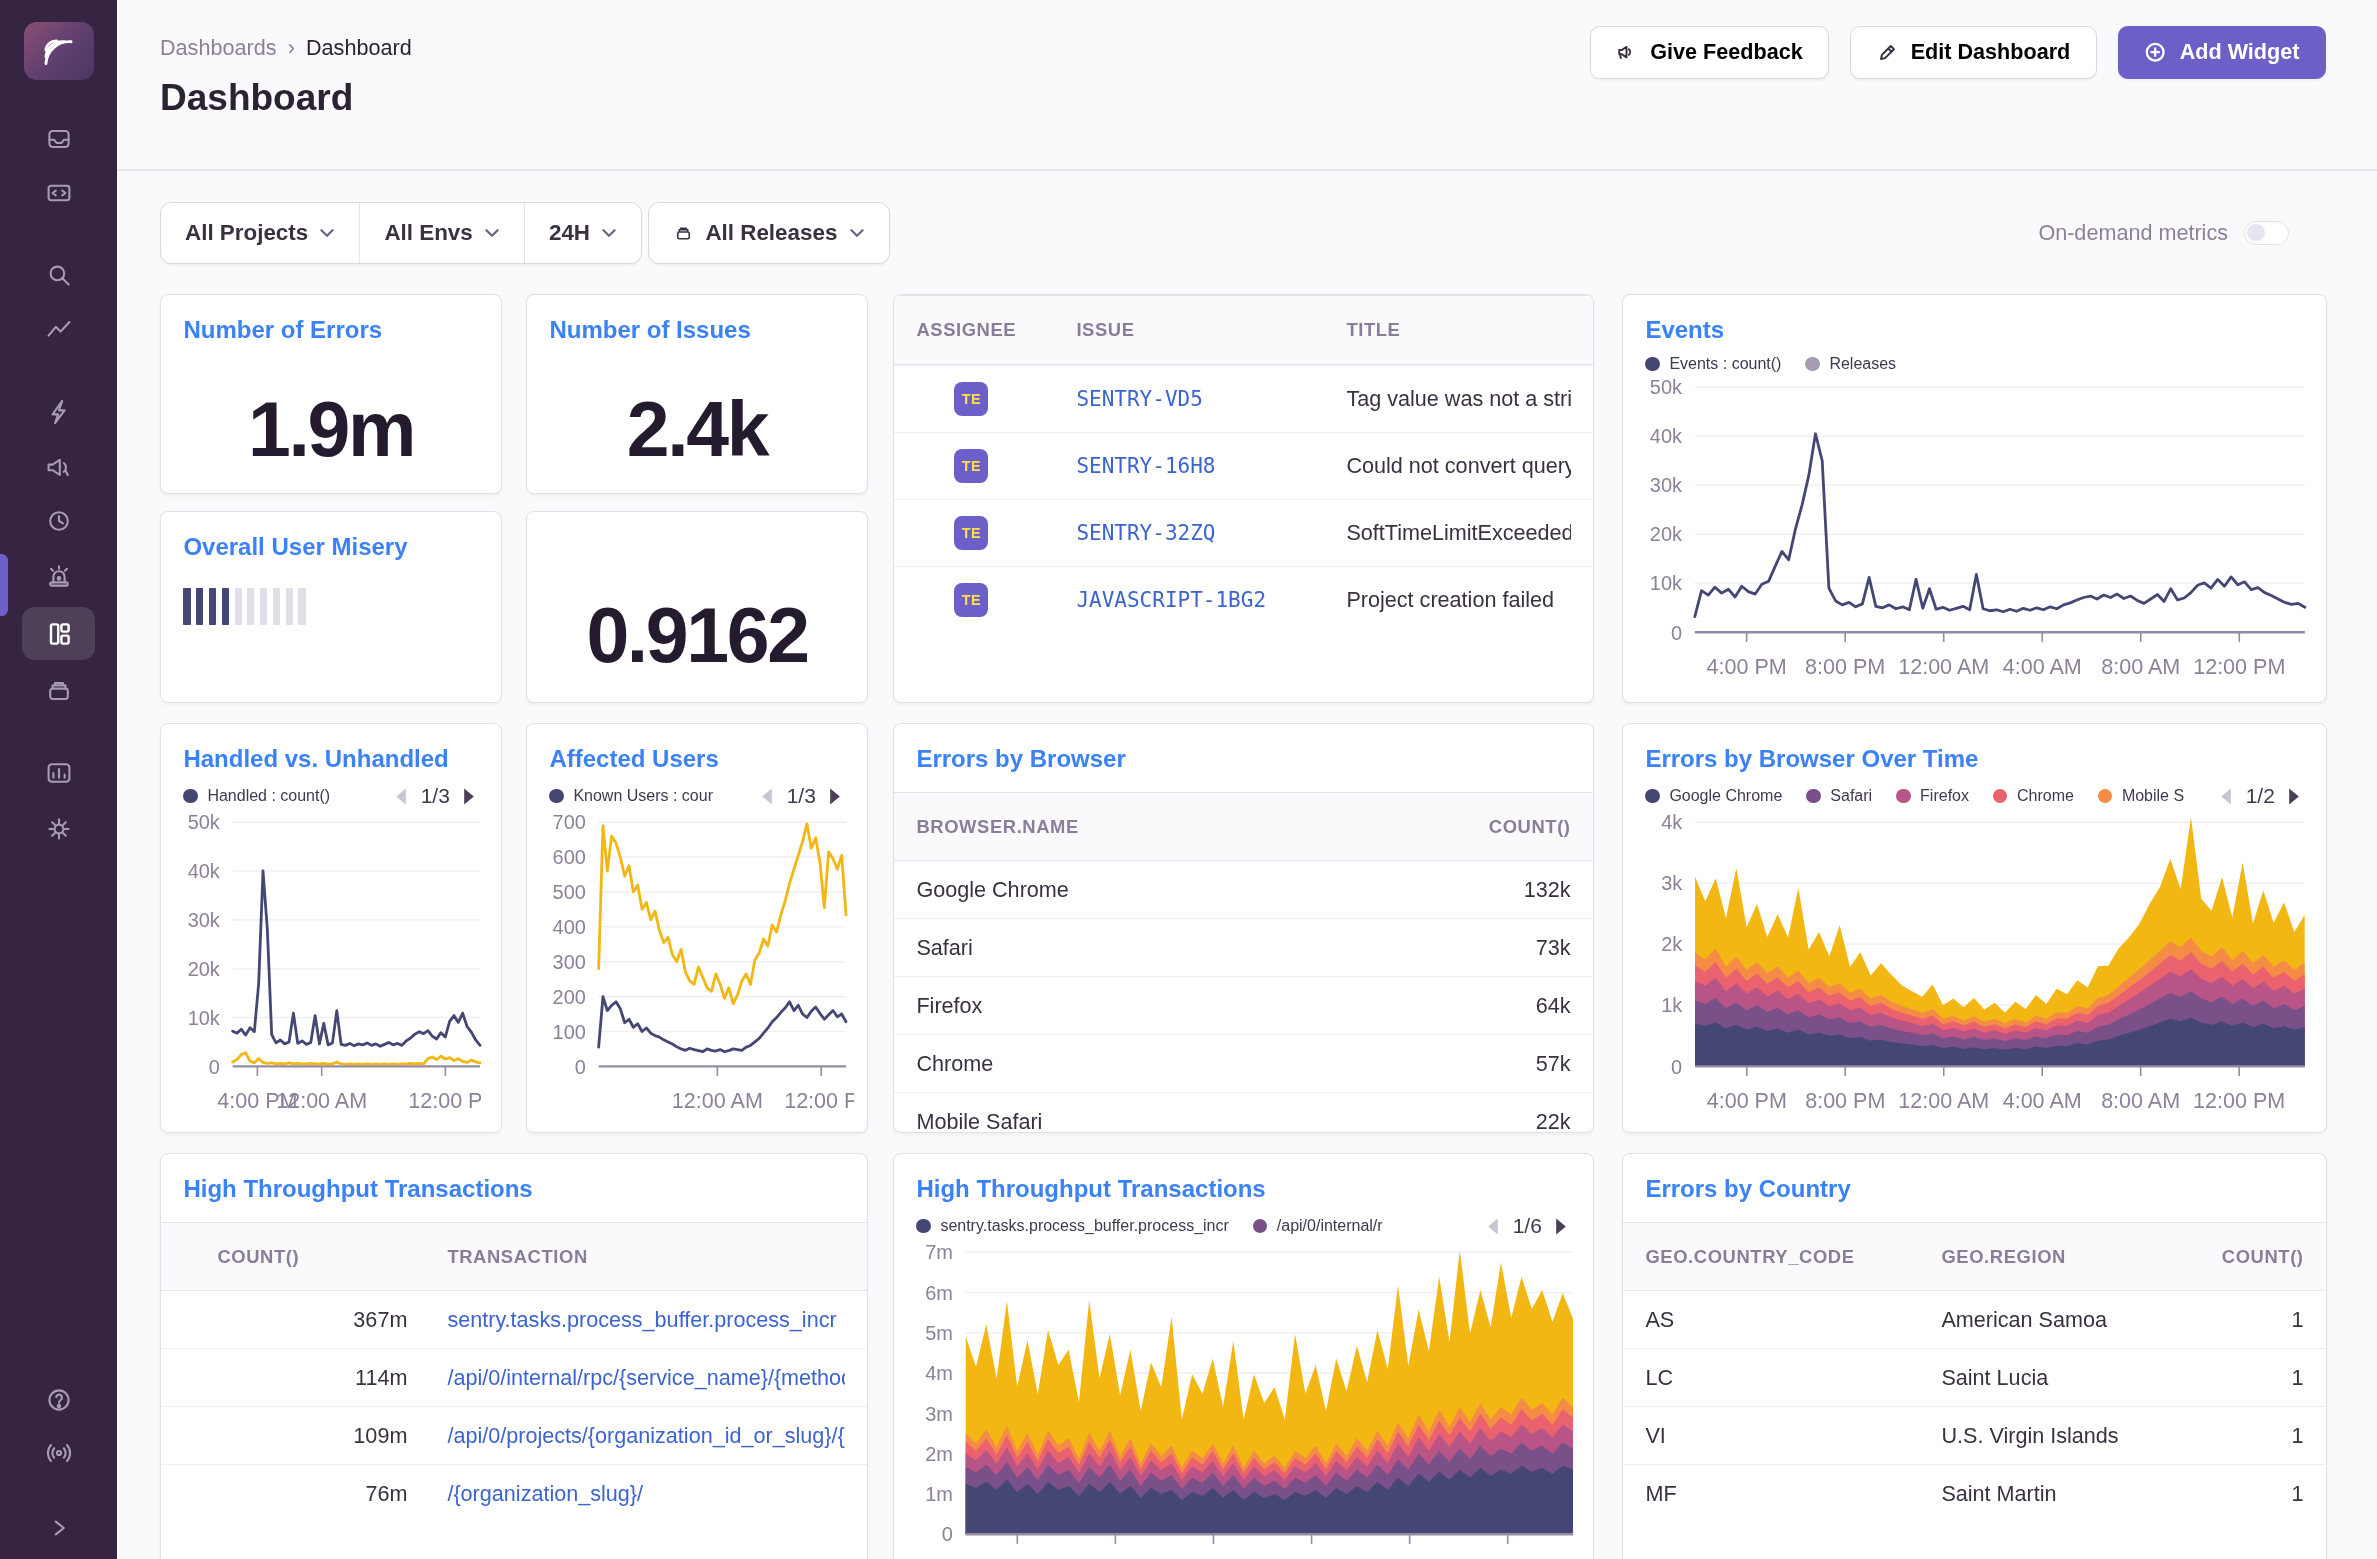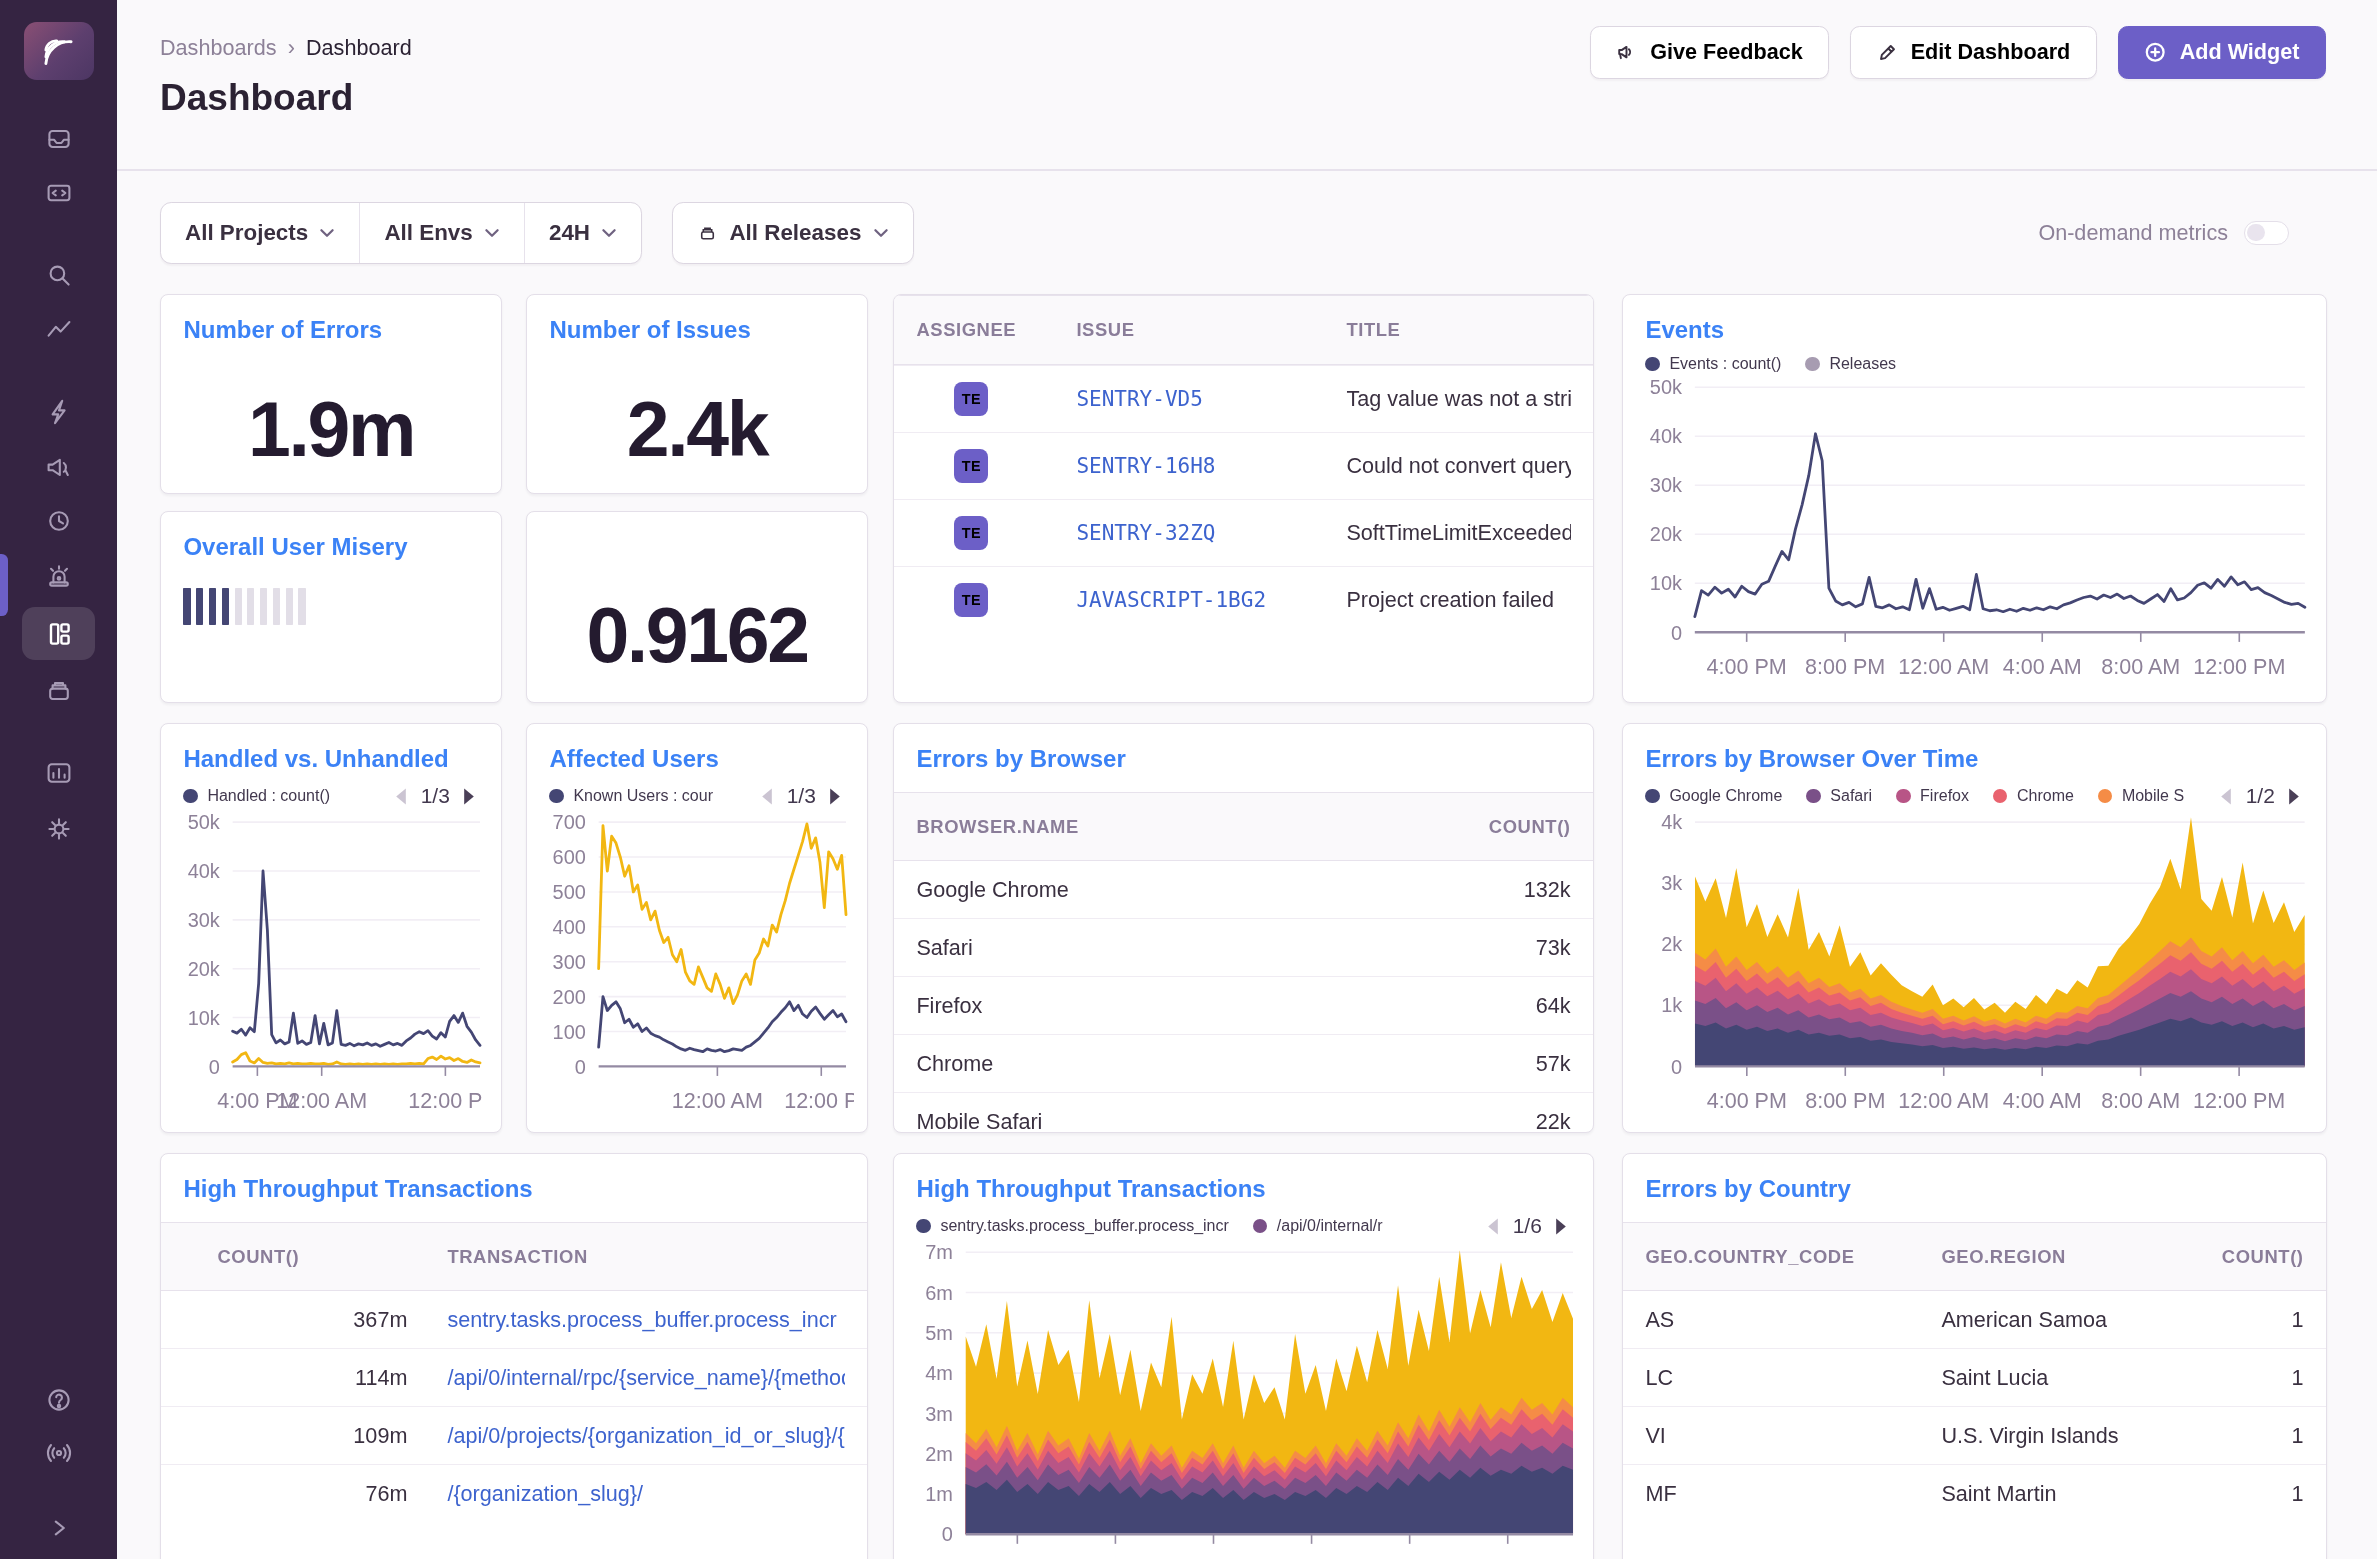--- a/index.html
+++ b/index.html
@@ -24,21 +24,21 @@
   .crumb-cur { color:#2b2233; }
   .page-title { position:absolute; left:160px; top:77px; font-size:37px; font-weight:700; color:#2b2233; }
   .hdr-btns { position:absolute; right:51px; top:25.6px; display:flex; gap:21px; }
   .btn { height:53px; padding:0 25.6px; background:#fff; border:0.8px solid #dcd6e1; border-radius:9.6px; display:flex; align-items:center; gap:12.8px; font-size:21.6px; font-weight:700; color:#000000; cursor:pointer; box-shadow:0 1.6px 1.6px rgba(43,34,51,.04); }
   .btn svg { stroke:#3a3040; fill:none; stroke-width:2.4; stroke-linecap:round; stroke-linejoin:round; }
   .btn.primary { background:#6c5fc7; border-color:#6c5fc7; color:#fff; }
   .btn.primary svg { stroke:#fff; }
   .hdr-divider { position:absolute; left:117px; right:0; top:169px; height:1.6px; background:#e7e2ec; }
 
   
-  .filterbar { position:absolute; left:160px; top:202px; display:flex; gap:30px; align-items:center; }
+  .filterbar { position:absolute; left:160px; top:202px; display:flex; gap:6px; align-items:center; }
   .seg { display:flex; background:#fff; border:0.8px solid #dcd6e1; border-radius:11.2px; height:62px; align-items:stretch; box-shadow:0 1.6px 1.6px rgba(43,34,51,.04); }
   .seg .opt { display:flex; align-items:center; gap:11.2px; padding:0 24px; font-size:22.4px; font-weight:700; color:#3a3040; cursor:pointer; }
   .seg .opt + .opt { border-left:0.8px solid #e7e2ec; }
   .chev { width:16px; height:11.2px; }
   .chev polyline { fill:none; stroke:#6f6280; stroke-width:2.8; stroke-linecap:round; stroke-linejoin:round; }
   .ondemand { position:absolute; right:88px; top:220px; display:flex; align-items:center; gap:16px; font-size:21.6px; color:#8d8198; }
   .toggle { width:45px; height:24px; border-radius:12.8px; background:#fff; border:1.6px solid #e4dfe9; position:relative; cursor:pointer; }
   .toggle .knob { position:absolute; left:2.4px; top:1.6px; width:17.6px; height:17.6px; border-radius:50%; background:#e9e4ee; }
 
   
@@ -66,21 +66,21 @@
   .thead { background:#faf9fb; border-top:0.8px solid #e7e2ec; border-bottom:0.8px solid #e7e2ec; display:grid; align-items:center; font-size:18.4px; font-weight:700; letter-spacing:0.6px; color:#8a7d99; padding:0 22.4px; }
   .trow { display:grid; align-items:center; font-size:21.6px; color:#3a3040; padding:0 22.4px; border-bottom:0.8px solid #f0ecf3; }
   .trow:last-child { border-bottom:none; }
   .num { text-align:right; }
   .lnk { color:#3d63ce; white-space:nowrap; overflow:hidden; cursor:pointer; }
   .mono { font-family:"DejaVu Sans Mono",monospace; font-size:21px; }
   .cell-clip { white-space:nowrap; overflow:hidden; }
 
   .issues-grid { grid-template-columns:160px 270px 1fr; height:70px; }
   .issues-row { grid-template-columns:160px 270px 1fr; height:67px; border-top:0.8px solid #f0ecf3; border-bottom:none; }
-  .avatar { width:34px; height:34px; border-radius:8px; background:#6c5fc7; color:#000000; font-size:14.4px; font-weight:700; display:flex; align-items:center; justify-content:center; margin-left:38px; letter-spacing:0.4px; }
+  .avatar { width:34px; height:34px; border-radius:8px; background:#6c5fc7; color:#fde047; font-size:14.4px; font-weight:700; display:flex; align-items:center; justify-content:center; margin-left:38px; letter-spacing:0.4px; }
 
   .browser-grid { grid-template-columns:1fr 160px; height:69px; }
   .browser-row { grid-template-columns:1fr 160px; height:58px; }
 
   .tput-grid { grid-template-columns:224px 40px 1fr; height:69px; }
   .tput-row { grid-template-columns:224px 40px 1fr; height:58px; }
   .tput-grid .h-count { padding-left:34px; }
 
   .country-grid { grid-template-columns:296px 1fr 136px; height:69px; }
   .country-row { grid-template-columns:296px 1fr 136px; height:58px; }

